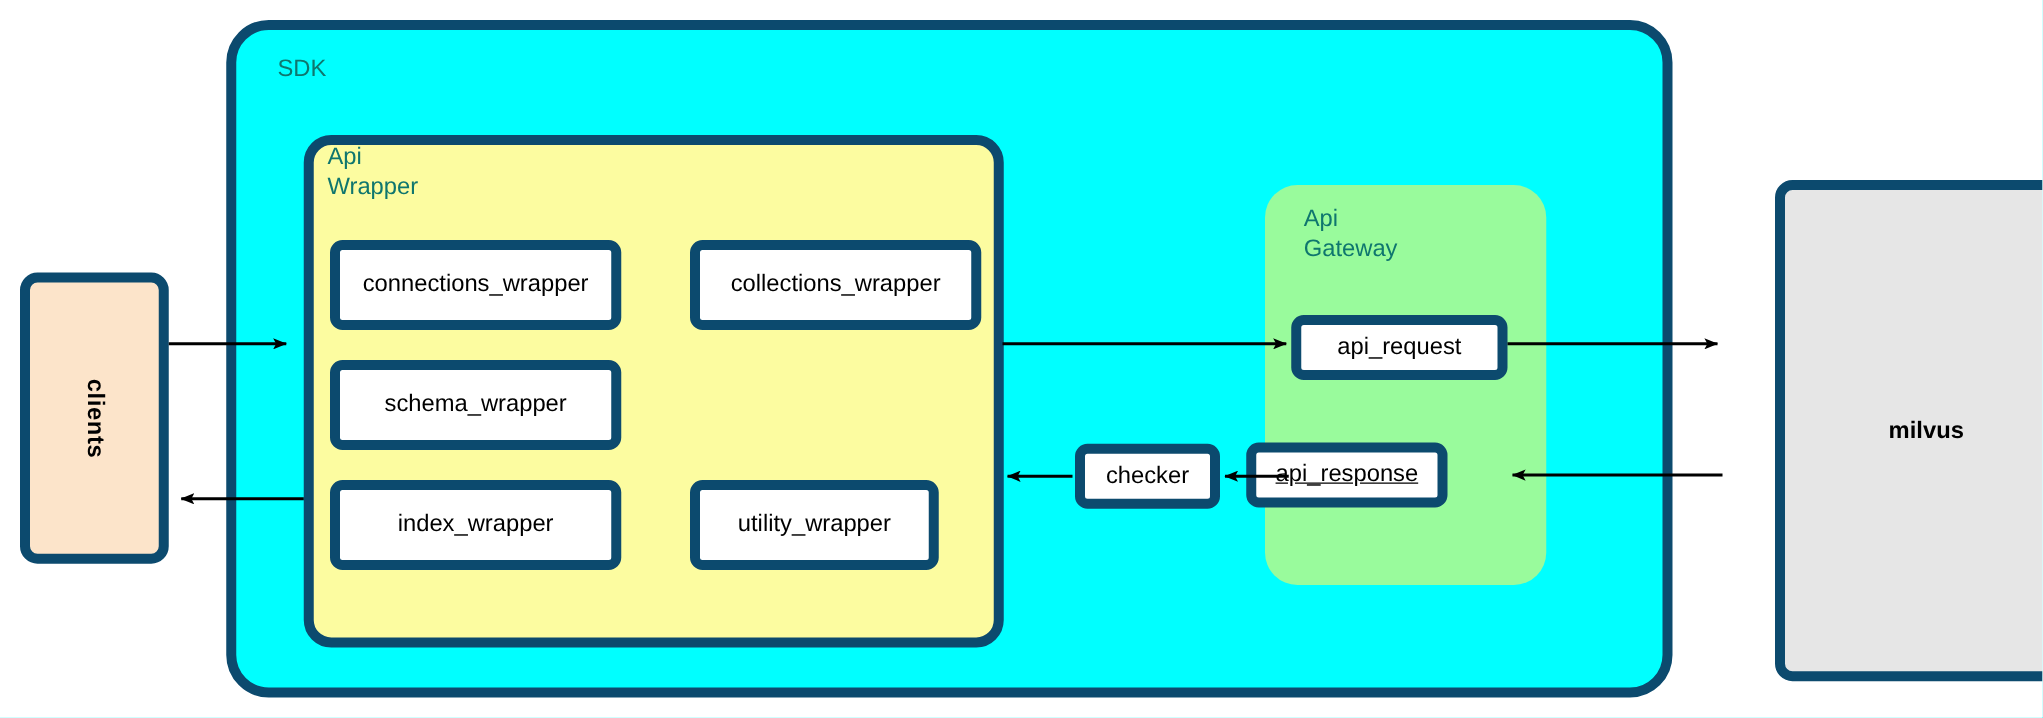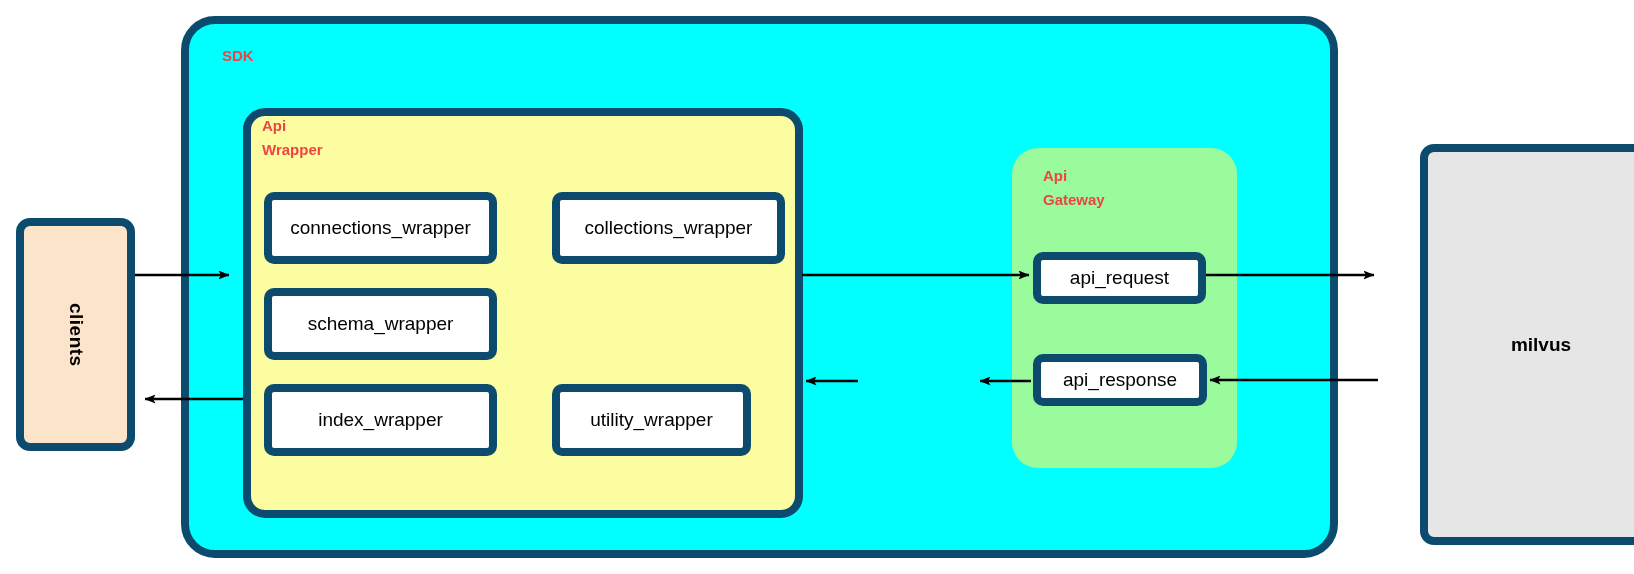--- a/index.html
+++ b/index.html
@@ -57,24 +57,24 @@
     background: #99FB9C;
     border: none;
     border-radius: 26px;
     align-items: flex-start;
     justify-content: flex-start;
   }
 
   
   .panel-title {
     position: absolute;
-    font-weight: bold;
-    font-size: 15px;
+    font-weight: normal;
+    font-size: 19px;
     line-height: 24px;
-    color: #ef4444;
+    color: #0f766e;
     white-space: pre-line;
   }
   .title-sdk   { left: 222px; top: 44px; }
   .title-wrapper { left: 262px; top: 114px; }
   .title-gateway { left: 1043px; top: 164px; }
 
   
   .leaf {
     background: #FFFFFF;
     border-radius: 10px;
@@ -109,21 +109,21 @@
   }
 
   .box-connections { left: 264px; top: 192px;  width: 233px; height: 72px; }
   .box-collections { left: 552px; top: 192px;  width: 233px; height: 72px; }
   .box-schema      { left: 264px; top: 288px;  width: 233px; height: 72px; }
   .box-partition   { left: 552px; top: 288px;  width: 233px; height: 72px; }
   .box-index       { left: 264px; top: 384px;  width: 233px; height: 72px; }
   .box-utility     { left: 552px; top: 384px;  width: 199px; height: 72px; }
 
   .box-api-request  { left: 1033px; top: 252px; width: 173px; height: 52px; text-align: right; }
-  .box-api-response { left: 1033px; top: 354px; width: 174px; height: 52px; }
+  .box-api-response { left: 997px; top: 354px; width: 161px; height: 52px; text-decoration: underline; }
 
   .box-checker { left: 860px; top: 355px; width: 116px; height: 52px; }
 
   
   .arrow-layer {
     position: absolute;
     left: 0; top: 0;
     width: 1634px;
     height: 574px;
     pointer-events: none;
@@ -149,20 +149,21 @@
   <div class="box box-clients">
     <span class="vert-label">clients</span>
   </div>
 
   <div class="box leaf box-connections">connections_wrapper</div>
   <div class="box leaf box-collections">collections_wrapper</div>
   <div class="box leaf box-schema">schema_wrapper</div>
   <div class="box leaf box-index">index_wrapper</div>
   <div class="box leaf box-utility">utility_wrapper</div>
 
+  <div class="box leaf box-checker">checker</div>
 
   <div class="box leaf box-api-request">api_request</div>
   <div class="box leaf box-api-response">api_response</div>
 
   <div class="box box-milvus">milvus</div>
 
   <svg class="arrow-layer" viewBox="0 0 1634 574" width="1634" height="574">
     <defs>
       <marker id="ah" markerWidth="11" markerHeight="9" refX="10.5" refY="4.5" orient="auto" markerUnits="userSpaceOnUse">
         <path d="M0,0 L11,4.5 L0,9 L2.4,4.5 Z" fill="#000000"></path>

